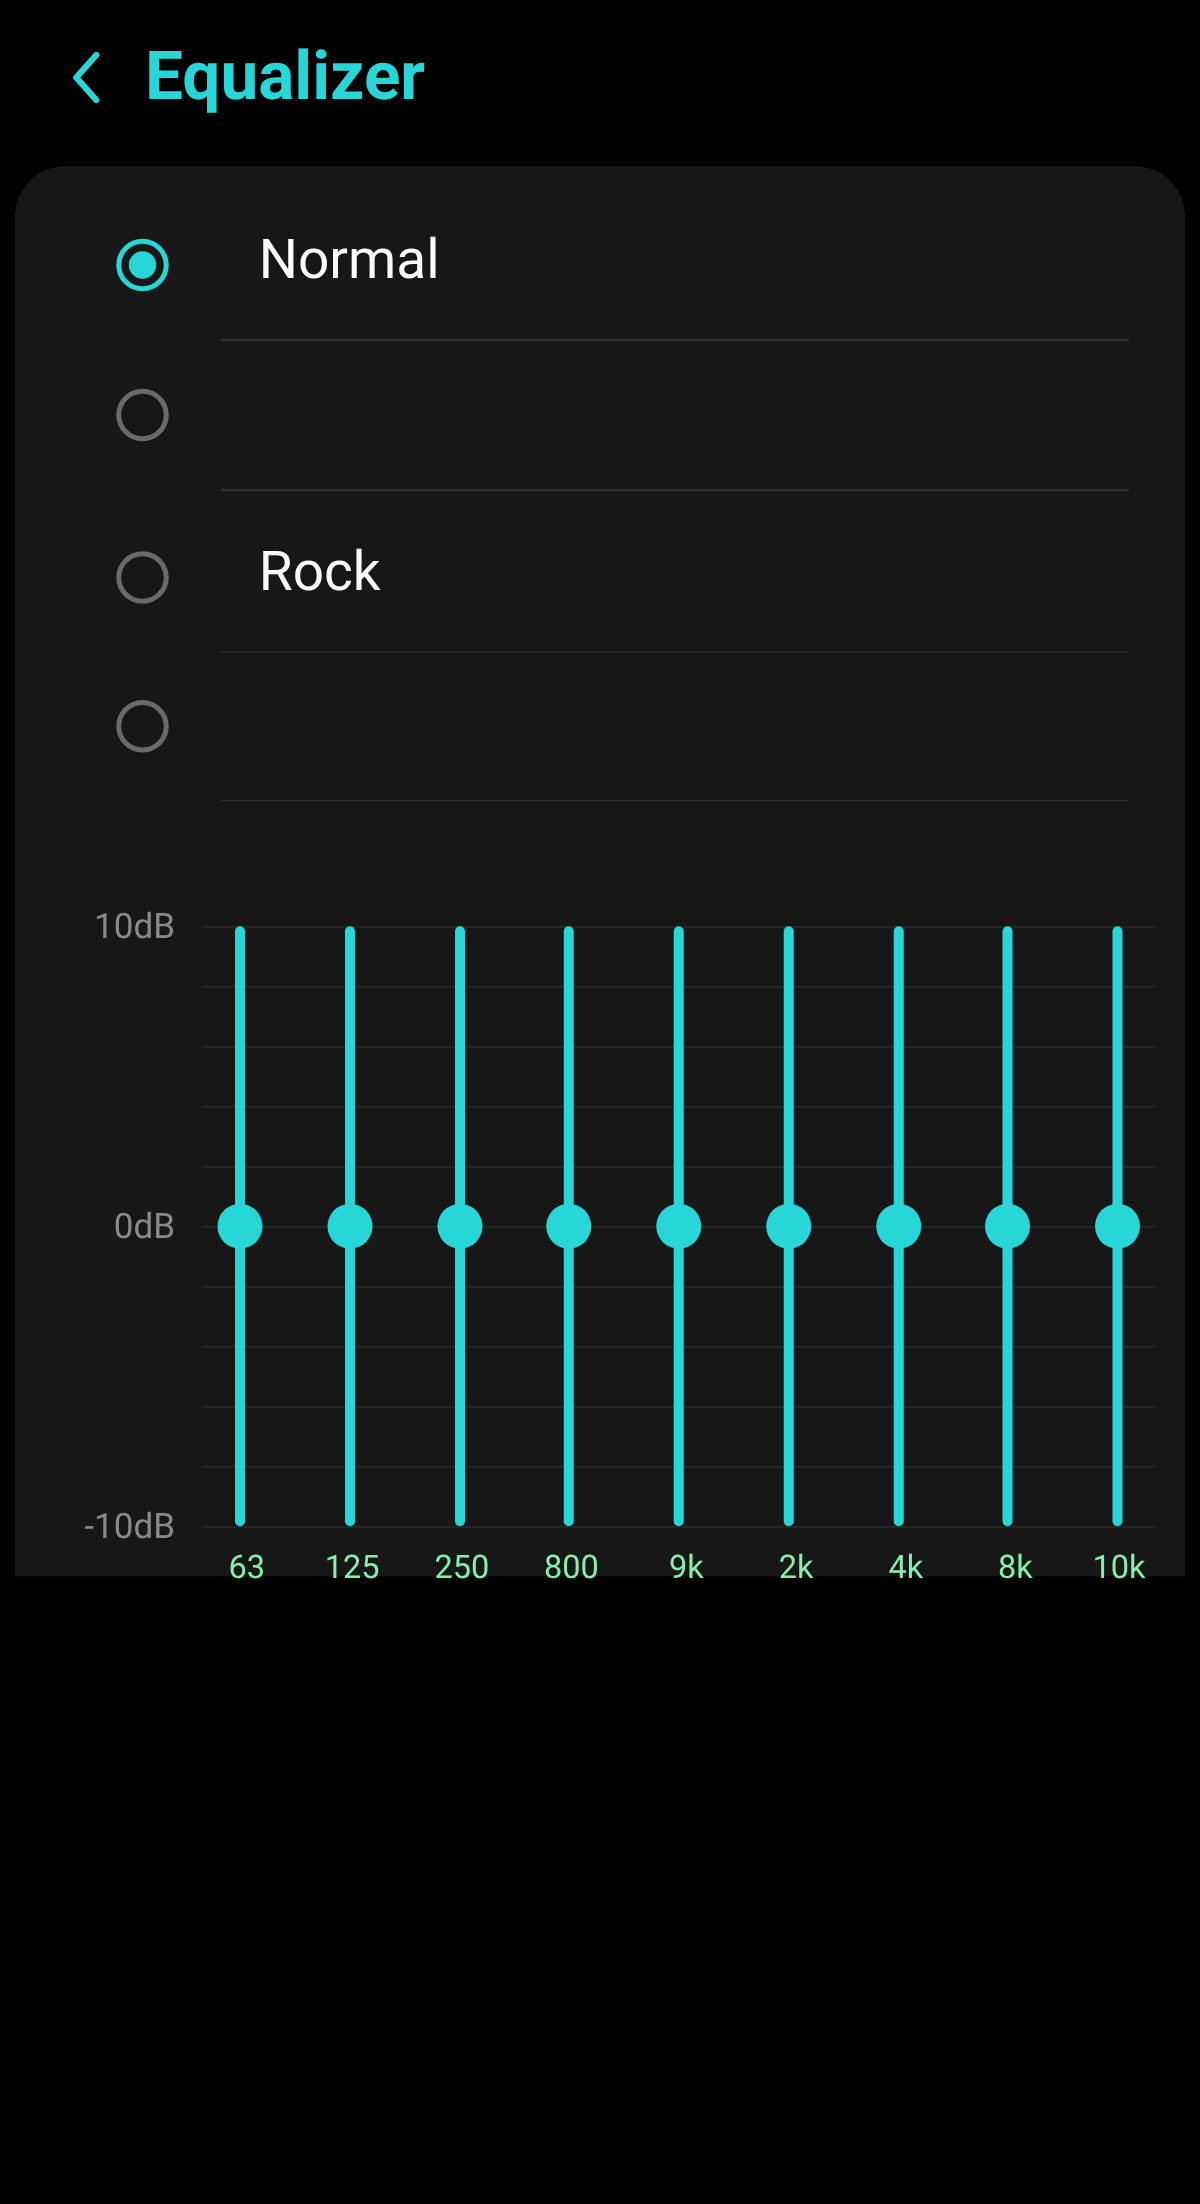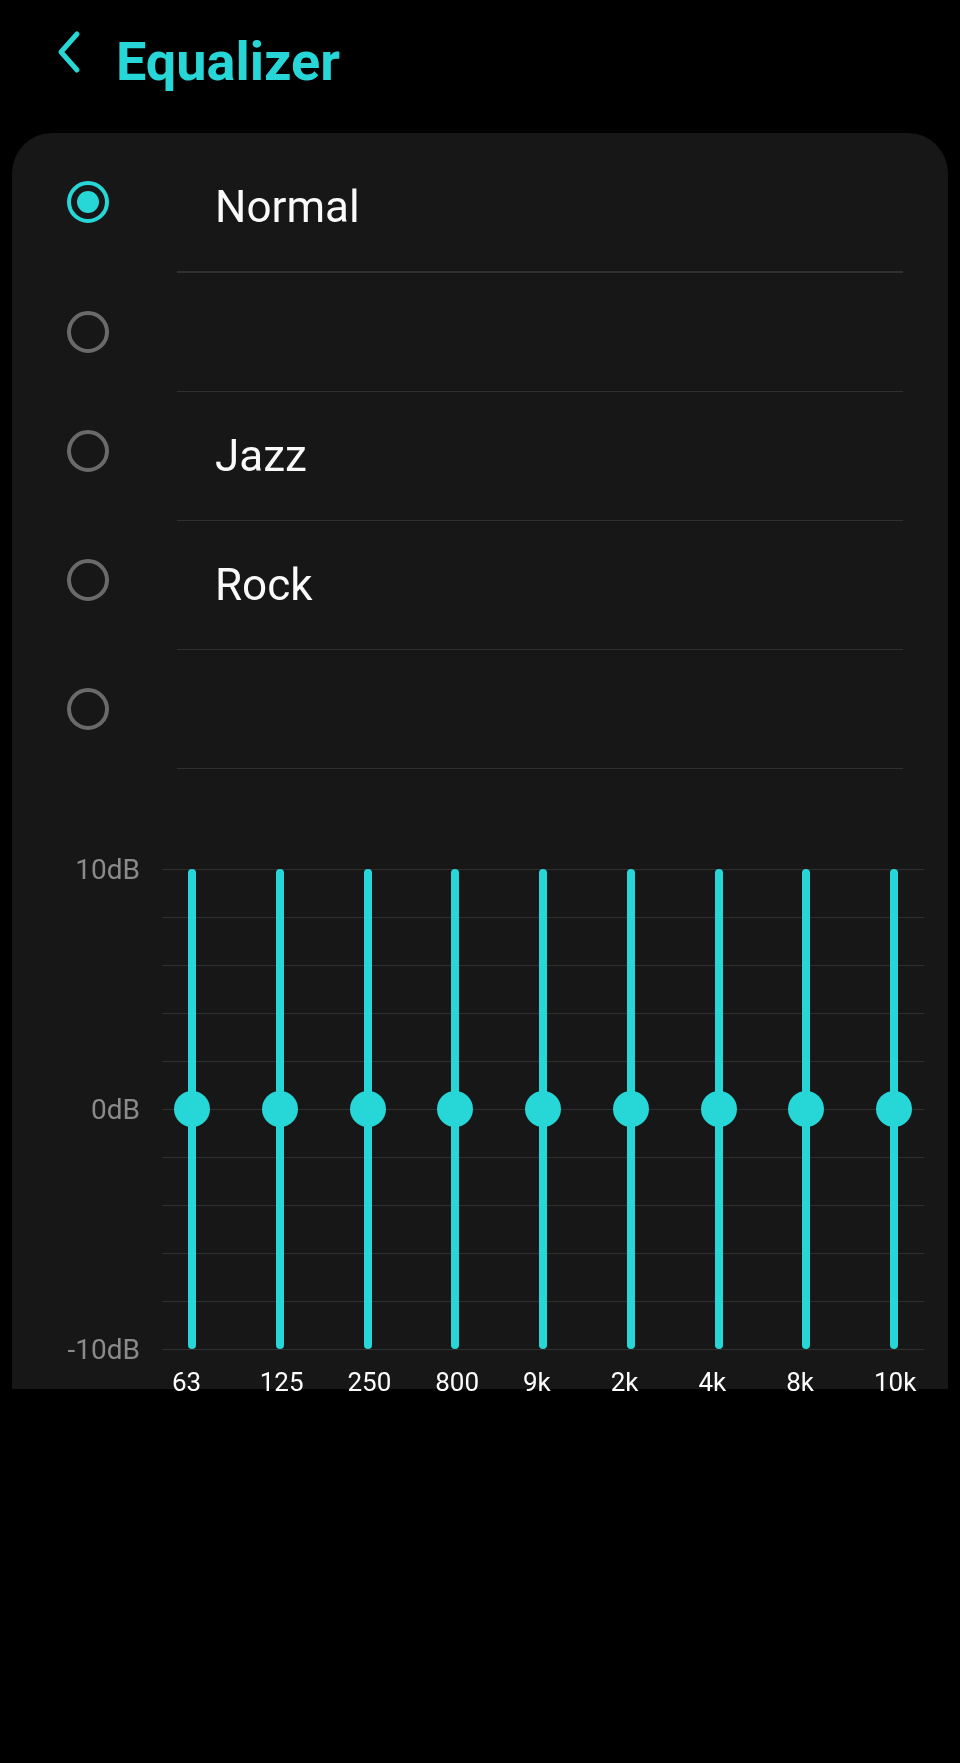--- a/index.html
+++ b/index.html
@@ -6,41 +6,41 @@
   html, body {
     width: 960px;
     height: 1763px;
     background: #000;
     font-family: -apple-system, BlinkMacSystemFont, "Segoe UI", Roboto, Arial, sans-serif;
     color: #fff;
     overflow: hidden;
   }
   .header {
     display: flex;
+    align-items: center;
     padding: 30px 40px 30px 55px;
     gap: 35px;
   }
   .back-icon svg { display: block; }
   .title {
     color: #27d6d6;
     font-size: 54px;
     font-weight: 700;
   }
   .panel {
     margin: 10px 12px 0 12px;
     background: #171717;
     border-radius: 40px 40px 0 0;
     padding: 10px 0 40px 0;
   }
   .preset-row {
     display: flex;
-    align-items: flex-start;
-    padding: 38px 0 38px 55px;
+    align-items: flex-end;
+    padding: 38px 0 38px 81px;
     cursor: pointer;
-    gap: 34px;
   }
   .radio {
     width: 42px;
     height: 42px;
     border-radius: 50%;
     border: 4px solid #6a6a6a;
     flex: 0 0 auto;
     position: relative;
     margin-right: 72px;
   }
@@ -126,22 +126,22 @@
   .x-labels {
     position: absolute;
     left: 90px; right: 0;
     top: 100%;
     display: flex;
     justify-content: space-between;
     padding: 18px 10px 0 10px;
   }
   .x-label {
     width: 40px;
-    text-align: left;
-    color: #ffffff;
+    text-align: right;
+    color: #86efac;
     font-size: 26px;
   }
 </style>
 </head>
 <body>
 
 <div class="header">
   <div class="back-icon">
     <svg width="26" height="44" viewBox="0 0 26 44">
       <polyline points="22,4 6,22 22,40" fill="none" stroke="#27d6d6" stroke-width="5" stroke-linecap="round" stroke-linejoin="round"></polyline>
@@ -155,24 +155,20 @@
       <div class="preset-row">
         <div class="radio selected"></div>
         <div class="preset-label">Normal</div>
       </div>
       <div class="divider"></div>
       <div class="divider"></div>
       <div class="preset-row">
         <div class="radio"></div>
       </div>
       <div class="divider"></div>
-      <div class="preset-row">
-        <div class="radio"></div>
-        <div class="preset-label">Jazz</div>
-      </div>
       <div class="divider"></div>
       <div class="preset-row">
         <div class="radio"></div>
         <div class="preset-label">Rock</div>
       </div>
       <div class="divider"></div>
       <div class="preset-row">
         <div class="radio"></div>
       </div>
       <div class="divider"></div>

